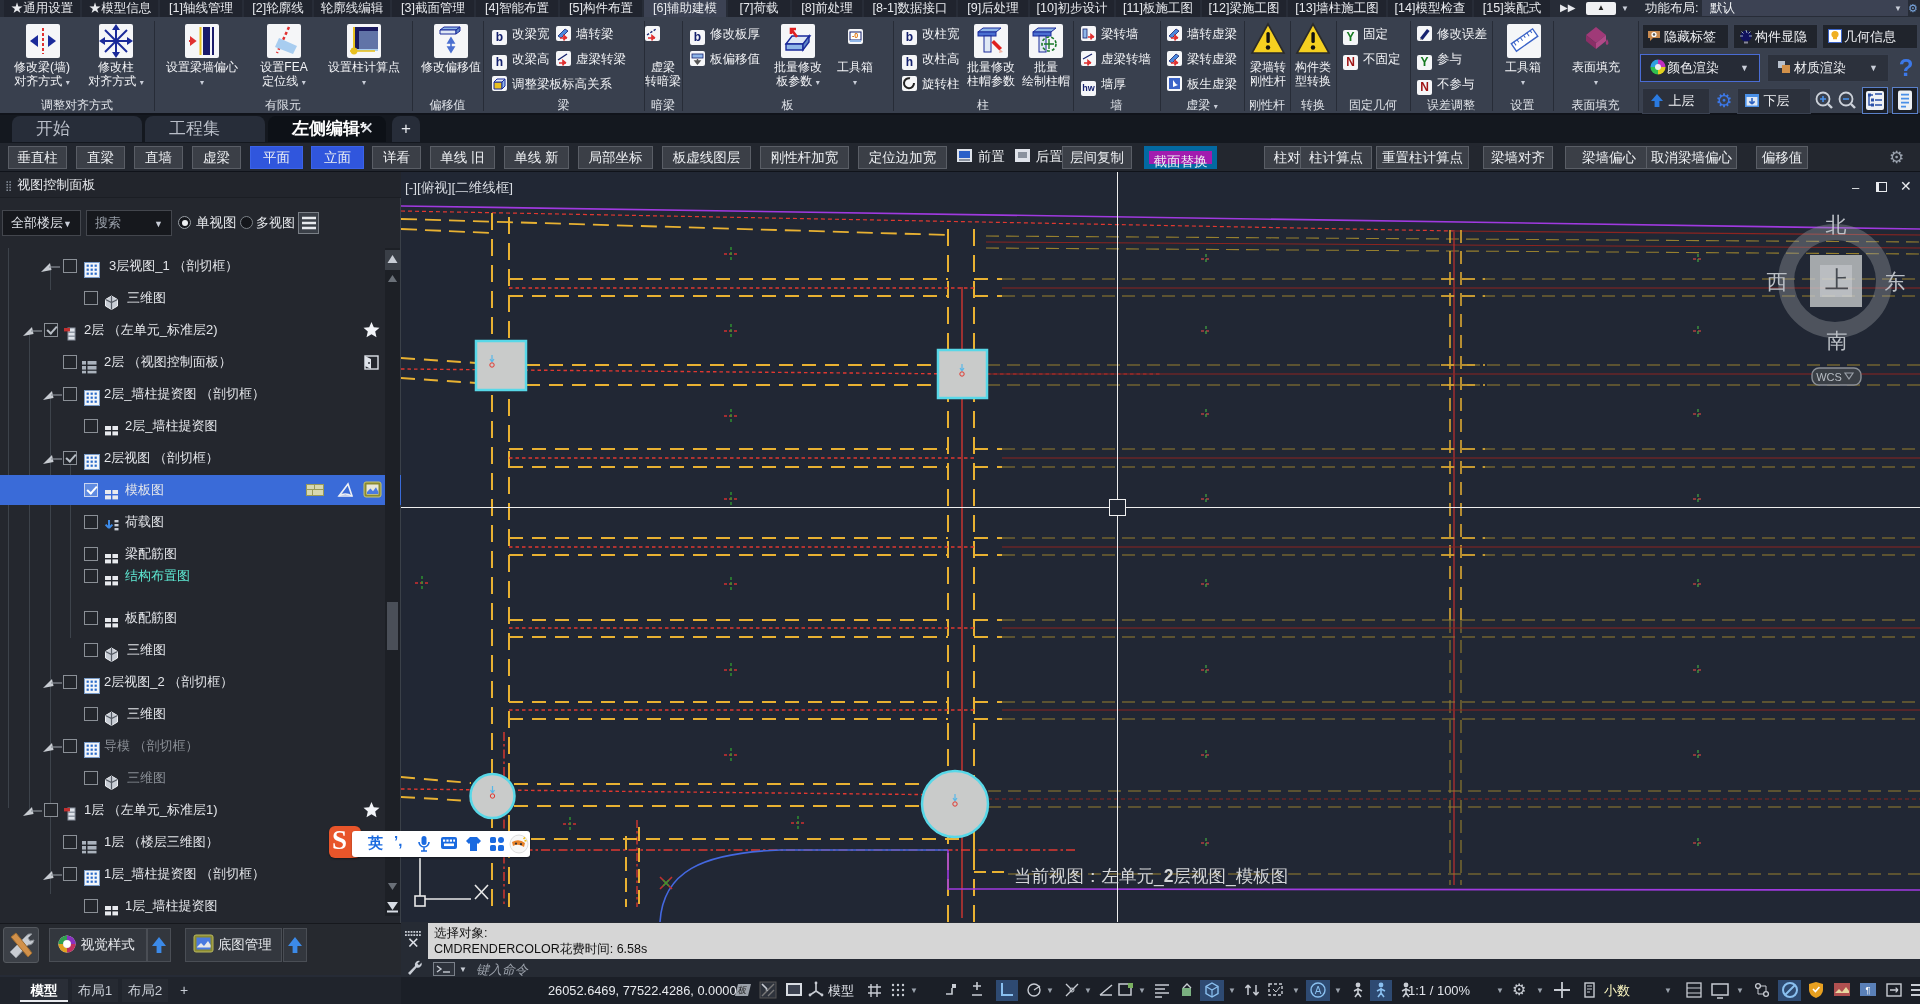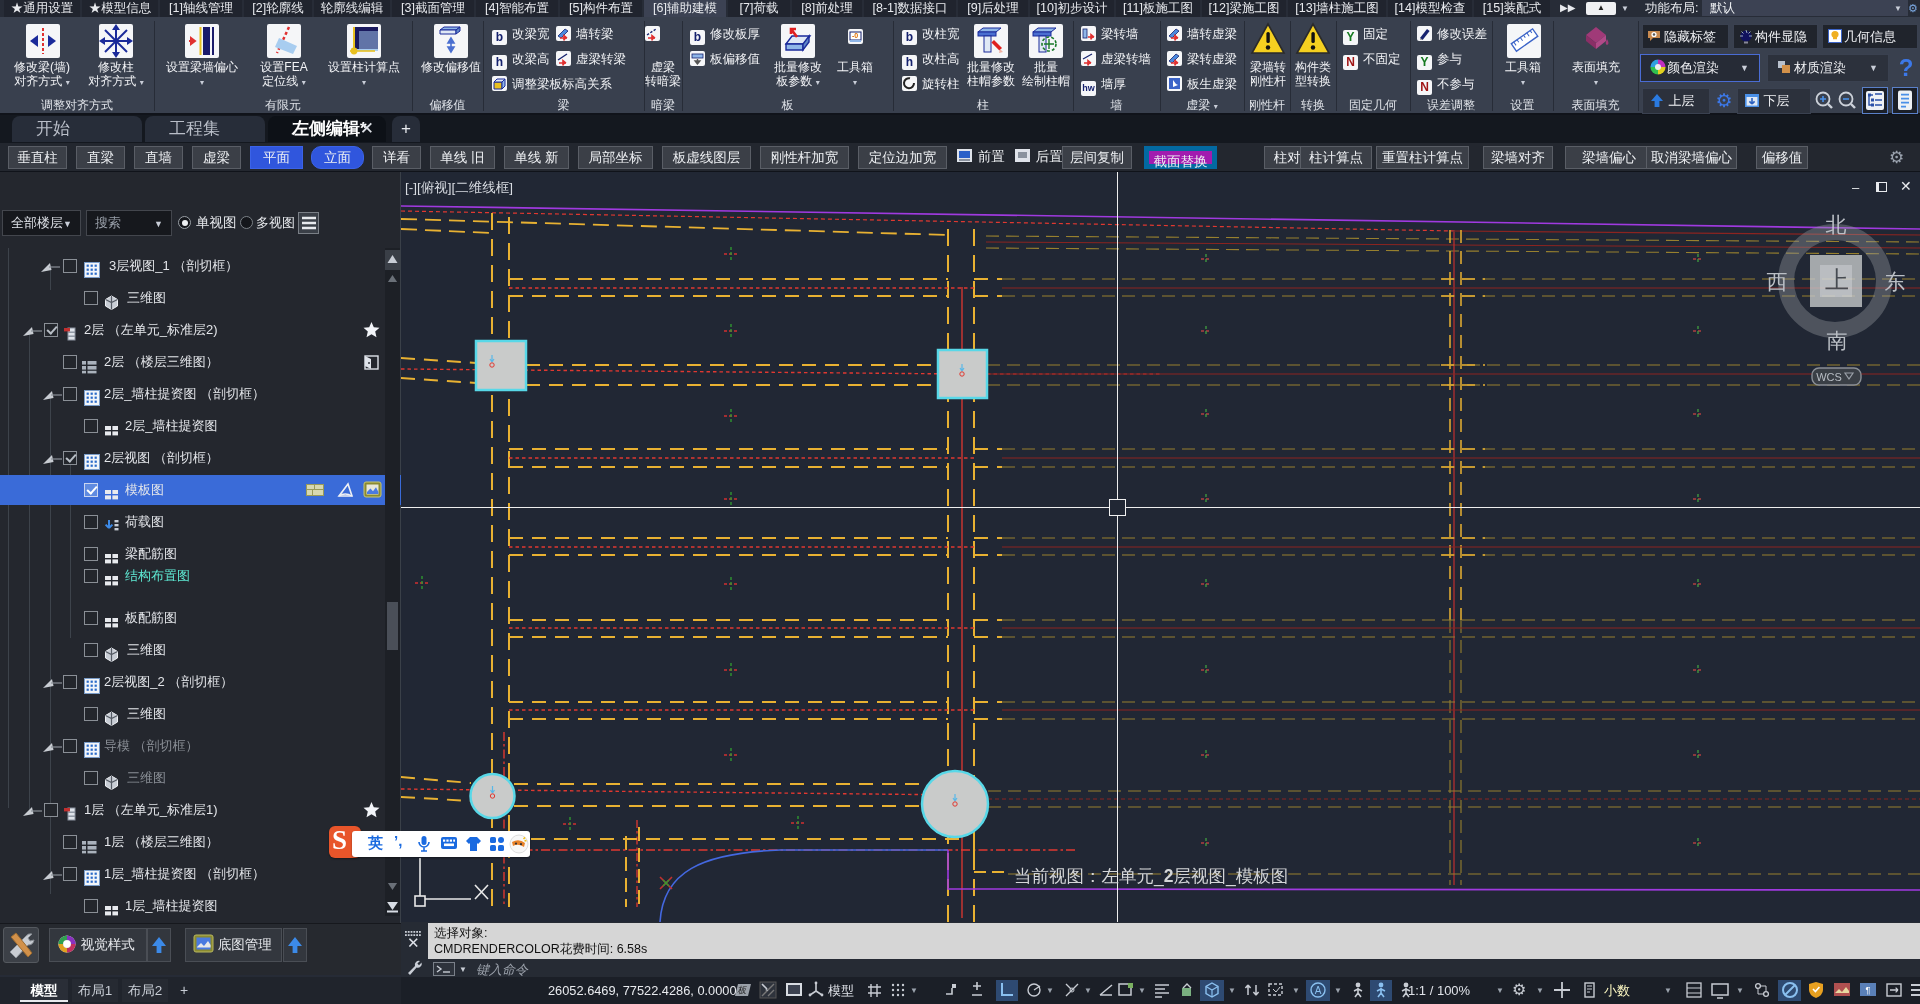--- a/index.html
+++ b/index.html
@@ -375,21 +375,21 @@
     <div class="dtab" style="left:145px;width:120px;">工程集</div>
     <div class="dtab" style="left:268px;width:118px;background:#0d1117;color:#fff;font-weight:bold;">左侧编辑*<span style="position:absolute;right:12px;top:0;color:#dfe2e8;font-weight:normal;">✕</span></div>
     <div class="dtab" style="left:392px;width:28px;padding-left:0;text-align:center;color:#e8eaee;">+</div>
   </div>
   <div id="toolrow">
     <div class="tbtn" style="left:8px;width:59px;">垂直柱</div>
     <div class="tbtn" style="left:76px;width:49px;">直梁</div>
     <div class="tbtn" style="left:134px;width:49px;">直墙</div>
     <div class="tbtn" style="left:192px;width:49px;">虚梁</div>
     <div class="tbtn blue" style="left:250px;width:53px;">平面</div>
-    <div class="tbtn blue" style="left:311px;width:53px;border-radius:10px;">立面</div>
+    <div class="tbtn blue" style="left:311px;width:53px;">立面</div>
     <div class="tbtn" style="left:372px;width:49px;">详看</div>
     <div class="tbtn" style="left:430px;width:65px;">单线 旧</div>
     <div class="tbtn" style="left:504px;width:65px;">单线 新</div>
     <div class="tbtn" style="left:578px;width:75px;">局部坐标</div>
     <div class="tbtn" style="left:662px;width:89px;">板虚线图层</div>
     <div class="tbtn" style="left:760px;width:89px;">刚性杆加宽</div>
     <div class="tbtn" style="left:858px;width:89px;">定位边加宽</div>
     <div class="abs" style="left:956px;top:5px;color:#eef0f3;font-size:13.5px;"><svg width="18" height="16" style="vertical-align:-3px;">
           <rect x="1" y="1" width="15" height="13" fill="#dfe3ea"></rect>
           <rect x="3" y="3" width="11" height="7" fill="#2a60c8"></rect>
@@ -404,20 +404,21 @@
     <div class="tbtn" style="left:1264px;width:60px;">柱对齐</div>
     <div class="tbtn" style="left:1300px;width:72px;">柱计算点</div>
     <div class="tbtn" style="left:1376px;width:93px;">重置柱计算点</div>
     <div class="tbtn" style="left:1483px;width:70px;">梁墙对齐</div>
     <div class="tbtn" style="left:1565px;width:88px;">梁墙偏心</div>
     <div class="tbtn" style="left:1646px;width:91px;">取消梁墙偏心</div>
     <div class="tbtn" style="left:1756px;width:52px;">偏移值</div>
     <div class="abs" style="left:1889px;top:4px;color:#9aa2ae;font-size:17px;">⚙</div>
   </div>
   <div id="leftpanel">
+    <div id="lphead"><span style="color:#8a929e;margin:0 6px 0 5px;font-size:10px;letter-spacing:-1px;">⣿</span>视图控制面板</div>
     <div class="ddl" style="left:2px;top:38px;width:79px;height:26px;">全部楼层<span class="ar" style="line-height:26px;">▼</span></div>
     <div class="ddl" style="left:86px;top:38px;width:86px;height:26px;color:#9aa0aa;">搜索<span class="ar" style="line-height:26px;">▼</span></div>
     <div class="abs" style="left:178px;top:44px;width:13px;height:13px;border-radius:50%;background:#14161b;border:1px solid #9aa0a6;">
         <div class="abs" style="left:2.5px;top:2.5px;width:6px;height:6px;border-radius:50%;background:#eef0f3;"></div>
       </div>
     <div class="abs" style="left:196px;top:38px;color:#e8eaee;font-size:13.5px;line-height:26px;">单视图</div>
     <div class="abs" style="left:240px;top:44px;width:13px;height:13px;border-radius:50%;background:#14161b;border:1px solid #7a8086;"></div>
     <div class="abs" style="left:256px;top:38px;color:#e8eaee;font-size:13px;line-height:26px;">多视图</div>
     <div class="abs" style="left:298px;top:40px;width:21px;height:22px;background:#3a3f47;border:1px solid #7a7f86;"><svg width="20" height="20">
           <path d="M3 5 h14 M3 10 h14 M3 15 h14" stroke="#e8eaee" stroke-width="2.4"></path>
@@ -480,21 +481,21 @@
           <span class="ticon" style="left:81px;"><svg width="16" height="15">
               <g fill="#aab2bc">
                 <rect x="1" y="2" width="4" height="3.6"></rect>
                 <rect x="6.5" y="2" width="9" height="3.6"></rect>
                 <rect x="1" y="7" width="4" height="3.6"></rect>
                 <rect x="6.5" y="7" width="9" height="3.6"></rect>
                 <rect x="1" y="11.8" width="4" height="2.6"></rect>
                 <rect x="6.5" y="11.8" width="9" height="2.6"></rect>
               </g>
             </svg></span>
-          <span class="abs" style="left:104px;">2层 （楼层三维图）</span>
+          <span class="abs" style="left:104px;">2层 （视图控制面板）</span>
           <svg class="abs" style="left:363px;top:7px;" width="17" height="17">
             <rect x="2" y="2" width="13" height="13" fill="none" stroke="#dfe3ea" stroke-width="1.4"></rect>
             <path d="M2 2 l6 3 v10 l-6 -3z" fill="#dfe3ea"></path>
             <circle cx="6" cy="9" r="1" fill="#33373e"></circle>
           </svg>
         </div>
     <div class="trow" style="top:207px;color:#e4e6ea;">
           <svg class="abs" style="left:42px;top:8px;" width="22" height="14">
             <path d="M1 13 L10 4 L11.5 11 Z" fill="#c8ccd2"></path>
             <line x1="9" y1="8" x2="20" y2="8" stroke="#8a9098" stroke-width="1.2"></line>

